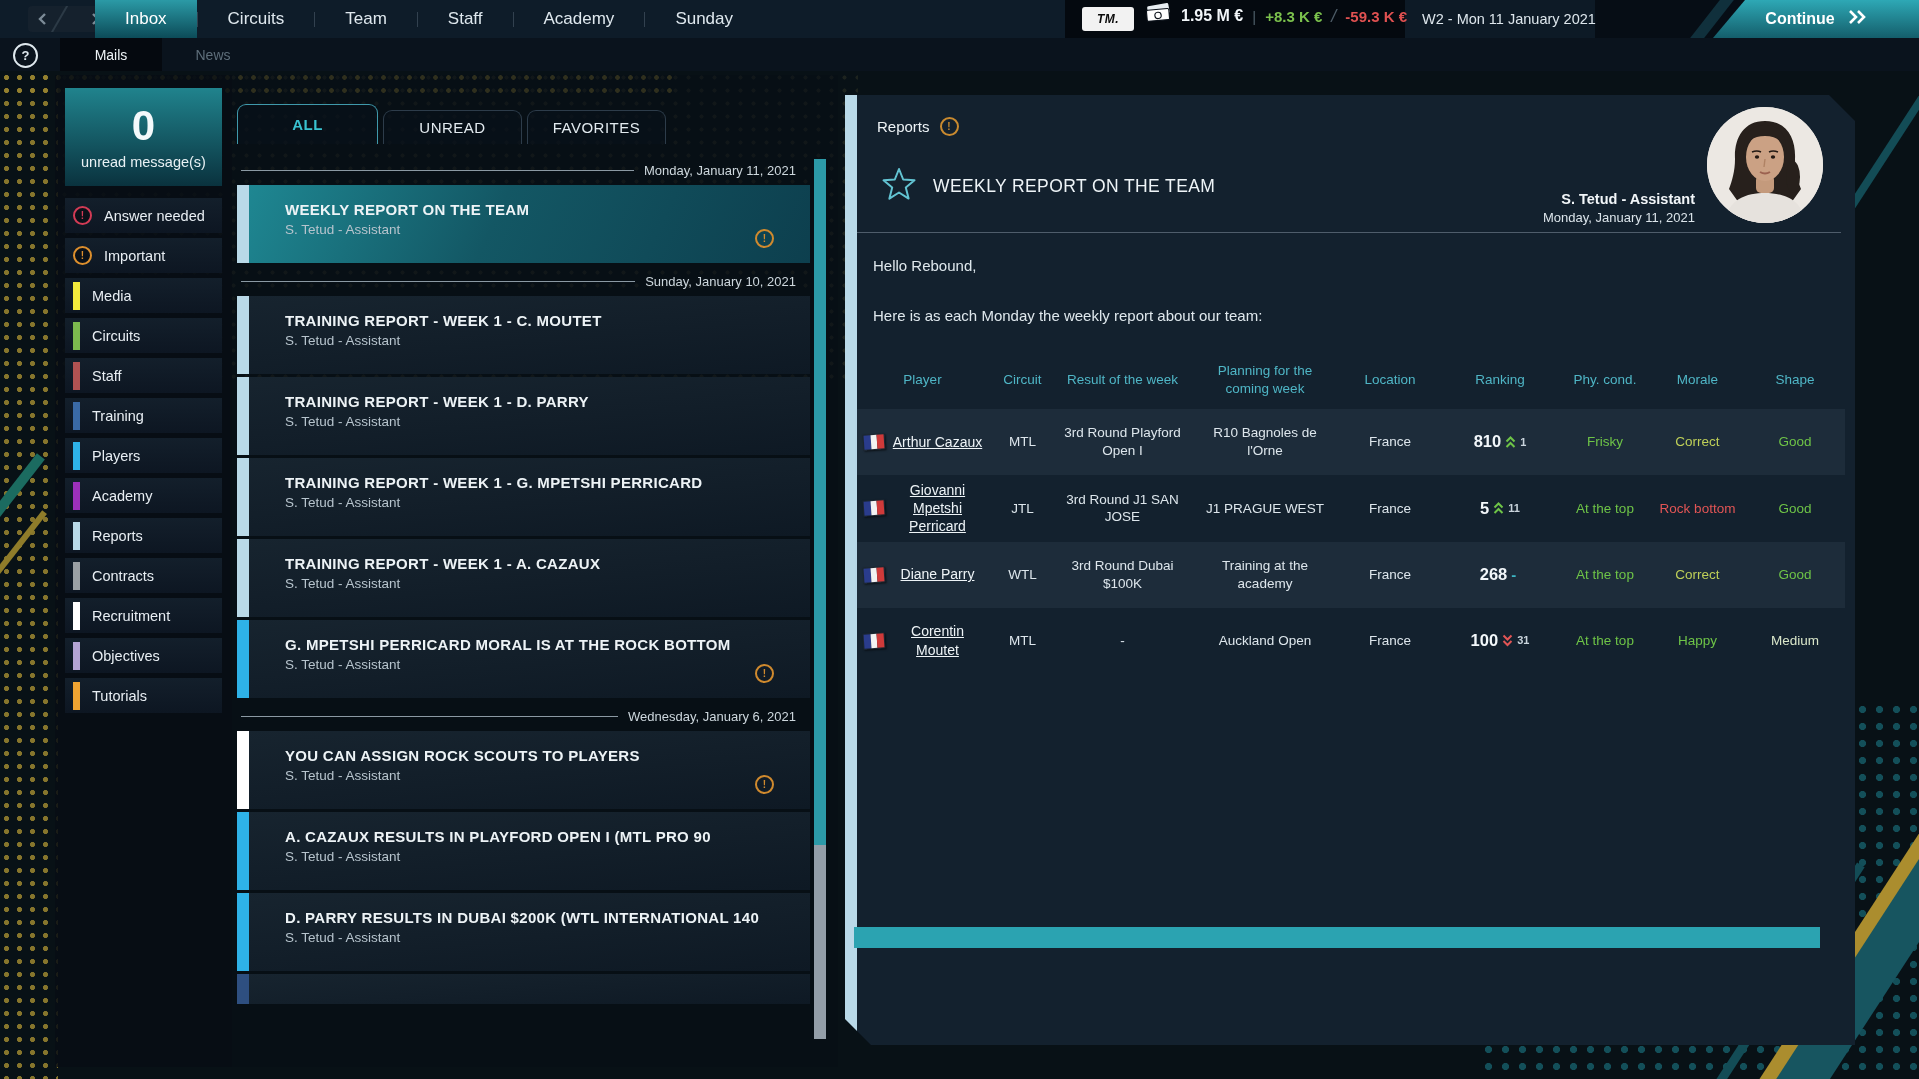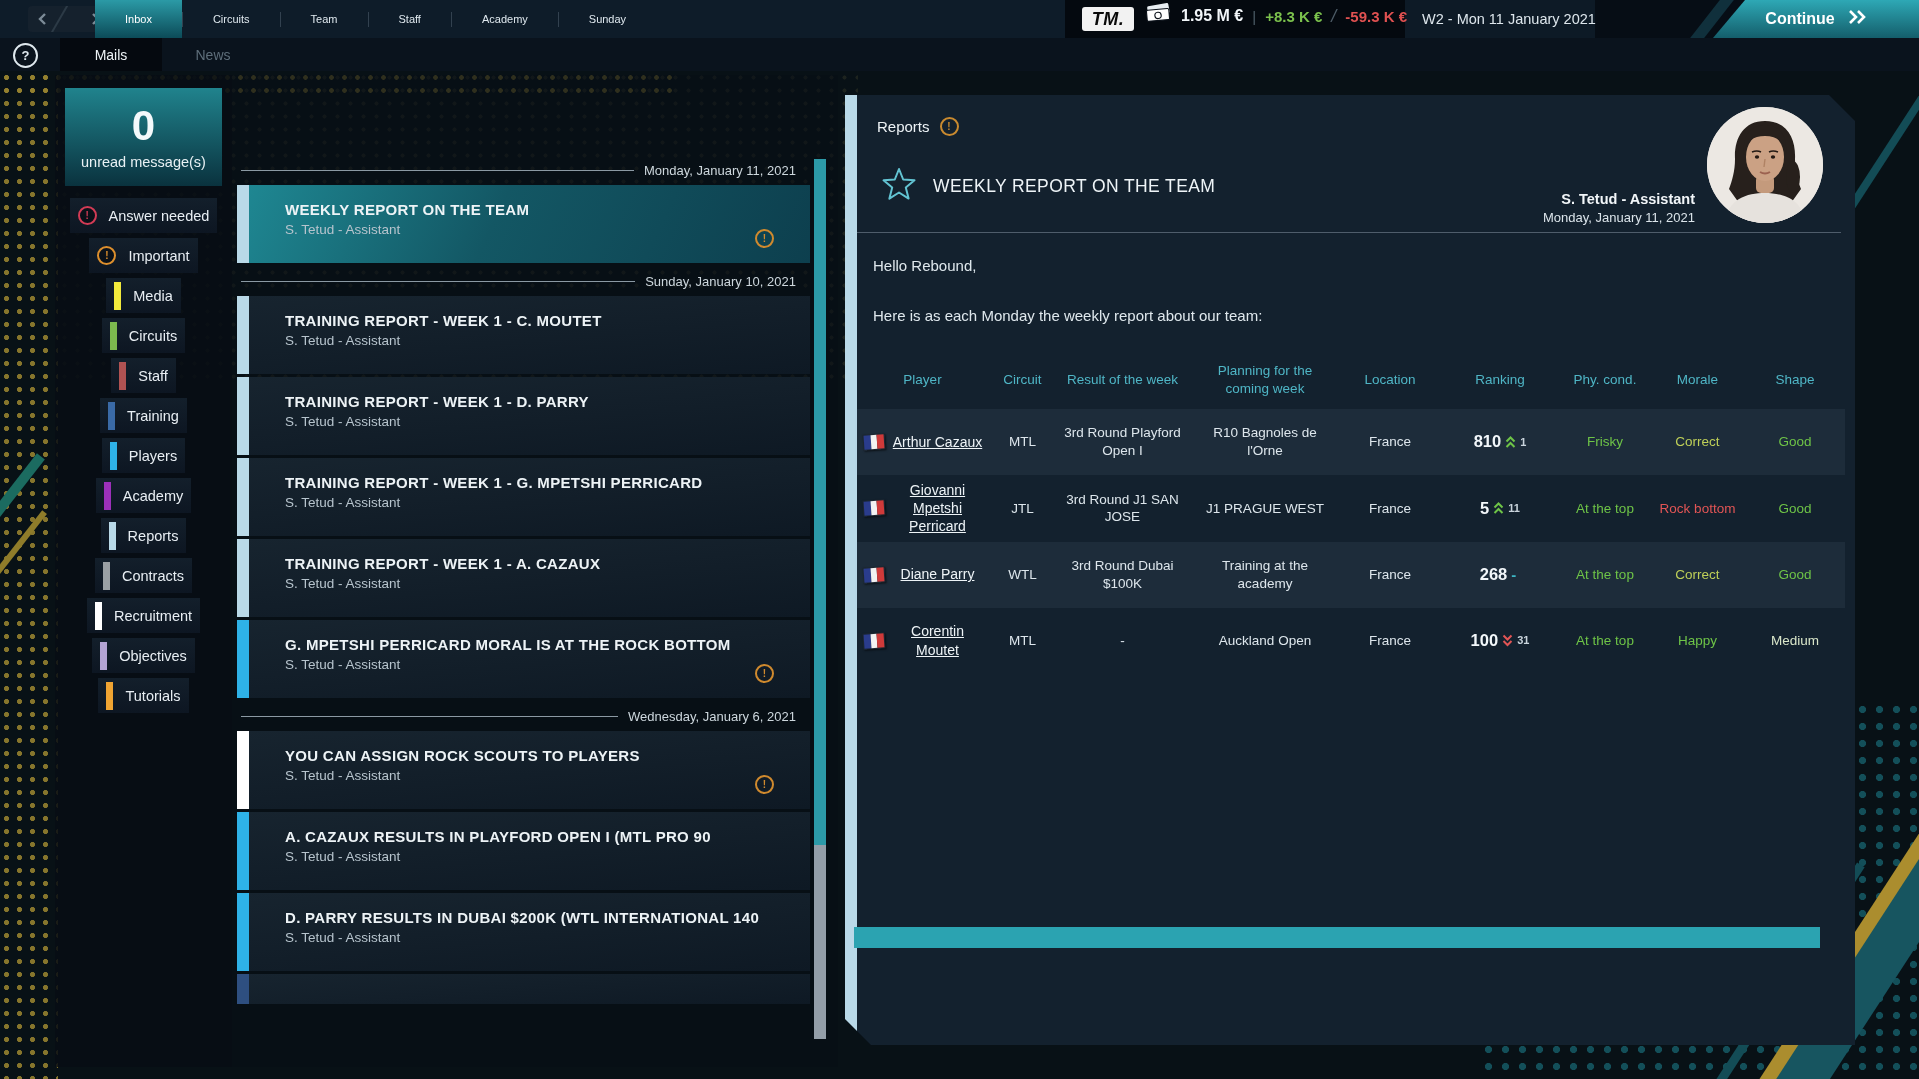--- a/index.html
+++ b/index.html
@@ -12,25 +12,25 @@
     background:linear-gradient(90deg,#0e1c29 0,#0e1c29 1065px,#04090f 1065px,#04090f 1405px,
                #0d1a26 1405px,#0d1a26 1595px,#060d15 1595px);z-index:10;}
   .history{position:absolute;left:28px;top:6px;width:64px;height:26px;background:#15212d;
     border-radius:4px;display:flex;align-items:center;justify-content:space-between;
     padding:0 9px;overflow:hidden;}
   .history .diag{position:absolute;left:30px;top:-6px;width:2px;height:40px;background:#2c3a46;
     transform:rotate(30deg);}
   .hbtn{display:flex;align-items:center;cursor:pointer;}
   .main-nav{position:absolute;left:95px;top:0;height:38px;display:flex;align-items:stretch;}
   .nav-item{display:flex;align-items:center;justify-content:center;padding:0 30px;
-    color:#dfe8ee;font-size:11px;cursor:pointer;white-space:nowrap;}
+    color:#dfe8ee;font-size:17px;cursor:pointer;white-space:nowrap;}
   .nav-item.active{background:linear-gradient(180deg,#2b9aa6,#0c4b58);color:#fff;}
   .nav-sep{width:1px;height:15px;background:#32414f;align-self:center;}
   .tm-logo{position:absolute;left:1082px;top:7px;width:52px;height:24px;background:#f2f2f2;
-    border-radius:3px;color:#0a0a0a;font-weight:bold;font-style:italic;font-size:18px;
+    border-radius:3px;color:#0a0a0a;font-weight:bold;font-style:italic;font-size:12px;
     display:flex;align-items:center;justify-content:center;letter-spacing:.5px;}
   .money{position:absolute;left:1144px;top:0;height:32px;display:flex;align-items:center;gap:9px;}
   .balance{color:#f2f6f9;font-weight:bold;font-size:16px;}
   .msep{color:#4e5d68;font-size:15px;}
   .income{color:#7cc24d;font-size:15px;font-weight:bold;}
   .slash{color:#4e5d68;font-size:18px;font-style:italic;}
   .expense{color:#e05151;font-size:15px;font-weight:bold;}
   .game-date{position:absolute;left:1422px;top:0;height:38px;display:flex;align-items:center;
     color:#dde6ec;font-size:14.5px;}
   .pre-continue{position:absolute;right:200px;top:0;width:14px;height:38px;
@@ -75,21 +75,21 @@
   .side-bg{position:absolute;left:55px;top:4px;width:177px;height:992px;background:rgba(7,13,20,.85);z-index:1;}
   .mail-bg{position:absolute;left:232px;top:4px;width:606px;height:992px;background:rgba(8,14,22,.55);z-index:1;}
 
   
   .unread-box{position:absolute;left:65px;top:17px;width:157px;height:98px;z-index:2;
     background:linear-gradient(180deg,#20838d,#0a323e);display:flex;flex-direction:column;
     align-items:center;justify-content:center;}
   .unread-count{font-size:42px;font-weight:bold;color:#f4f9fb;line-height:1;}
   .unread-label{font-size:14.5px;color:#e8f1f4;margin-top:7px;}
   .filters{position:absolute;left:65px;top:127px;width:157px;display:flex;flex-direction:column;
-    gap:5px;z-index:2;align-items:center;}
+    gap:5px;z-index:2;}
   .filter{height:35px;background:linear-gradient(180deg,#131f2b,#0d1622);display:flex;
     align-items:center;padding:0 8px;gap:12px;color:#e8eef3;font-size:14.5px;cursor:pointer;}
   .f-bar{width:7px;height:28px;flex:none;}
   .f-ic{width:15px;height:15px;border-radius:50%;border:2px solid;font-size:10px;font-weight:bold;
     display:flex;align-items:center;justify-content:center;flex:none;background:rgba(0,0,0,.35);}
   .f-ic::after{content:"!";}
 
   
   .mail-tabs{position:absolute;left:237px;top:33px;display:flex;gap:5px;align-items:flex-end;
     height:40px;z-index:2;}
@@ -306,20 +306,25 @@
     <span class="f-bar" style="background: rgb(180, 164, 212);"></span>
     <span class="f-label">Objectives</span>
   </div>
         <div class="filter">
 
     <span class="f-bar" style="background: rgb(240, 164, 50);"></span>
     <span class="f-label">Tutorials</span>
   </div>
       </div>
 
+    <div class="mail-tabs">
+        <div class="mtab active">ALL</div>
+        <div class="mtab">UNREAD</div>
+        <div class="mtab">FAVORITES</div>
+      </div>
     <div class="mail-scroll">
         <div class="group-sep">
     <span class="gs-line"></span>
     <span class="gs-label">Monday, January 11, 2021</span>
   </div>
         <div class="mail-item selected has-alert">
     <span class="m-accent" style="background: rgb(185, 217, 232);"></span>
     <div class="m-body">
       <div class="m-title">WEEKLY REPORT ON THE TEAM</div>
       <div class="m-sender">S. Tetud - Assistant</div>

